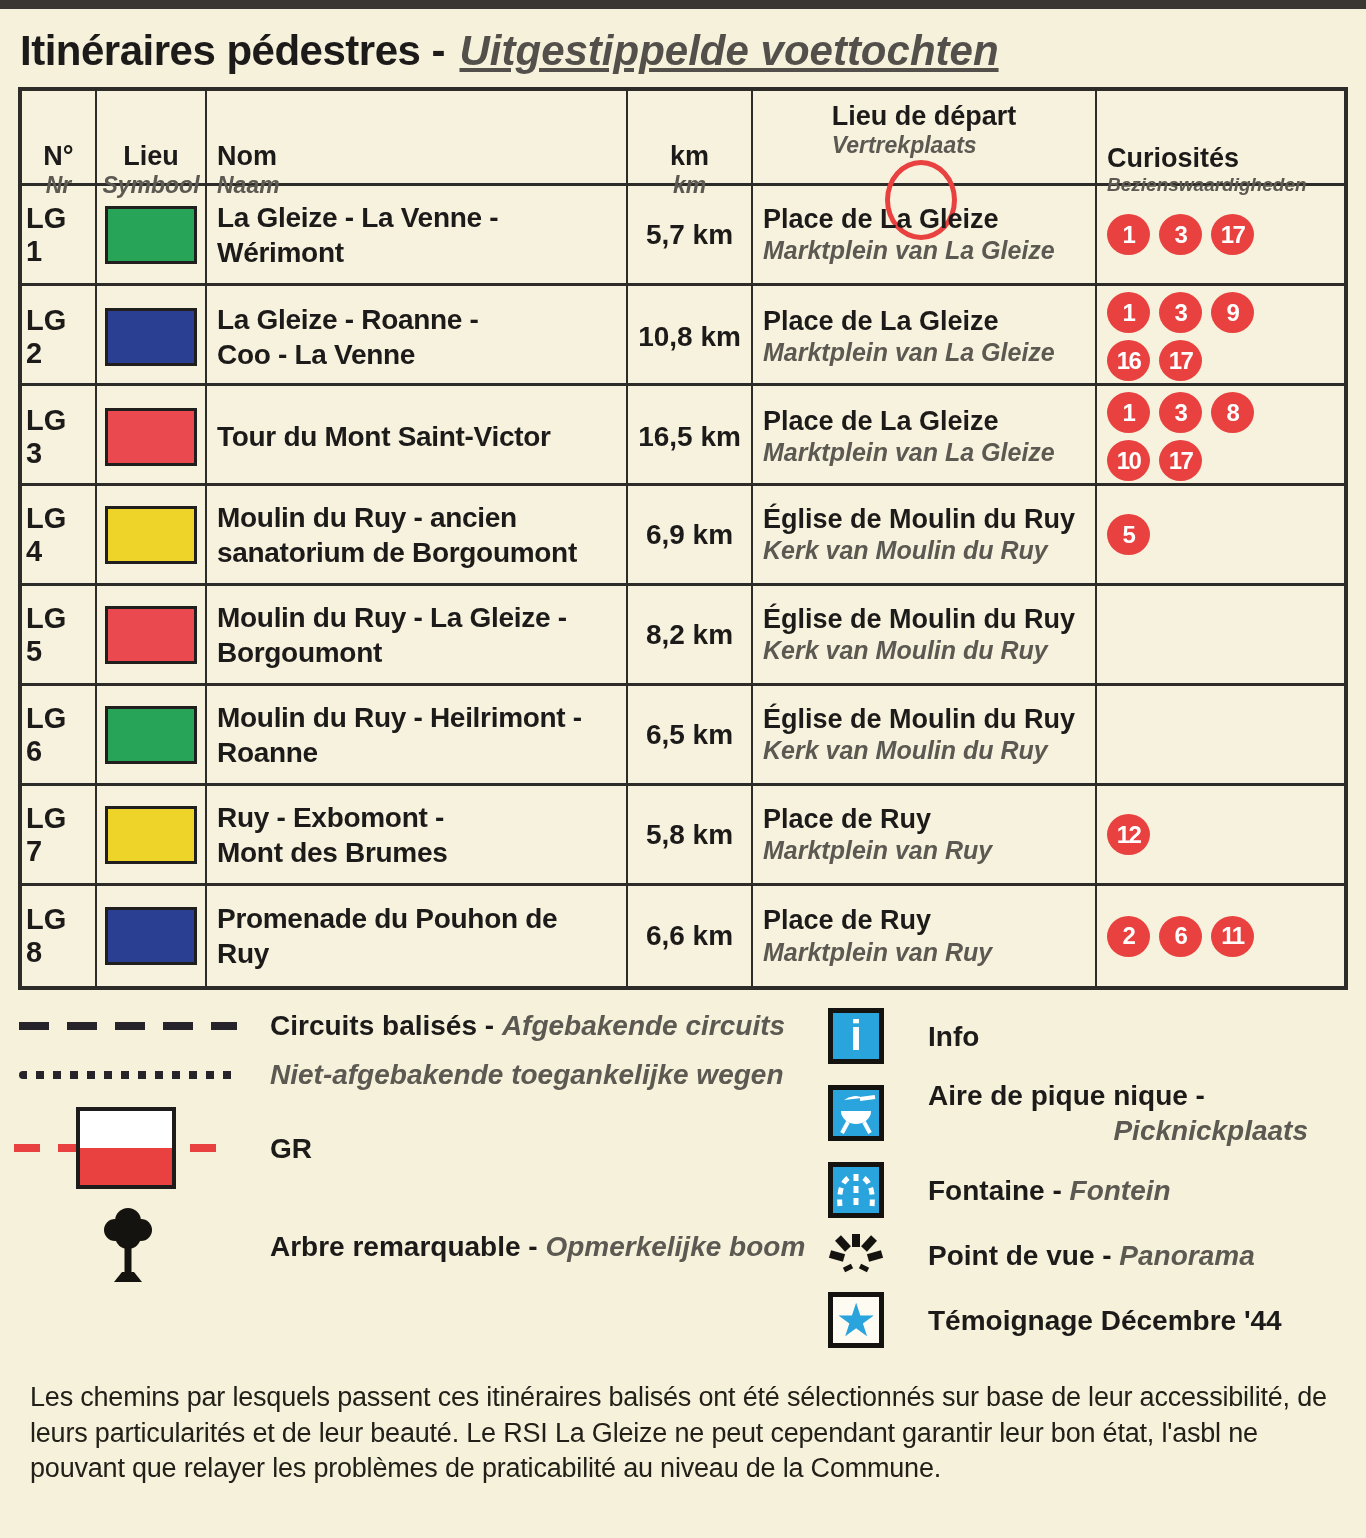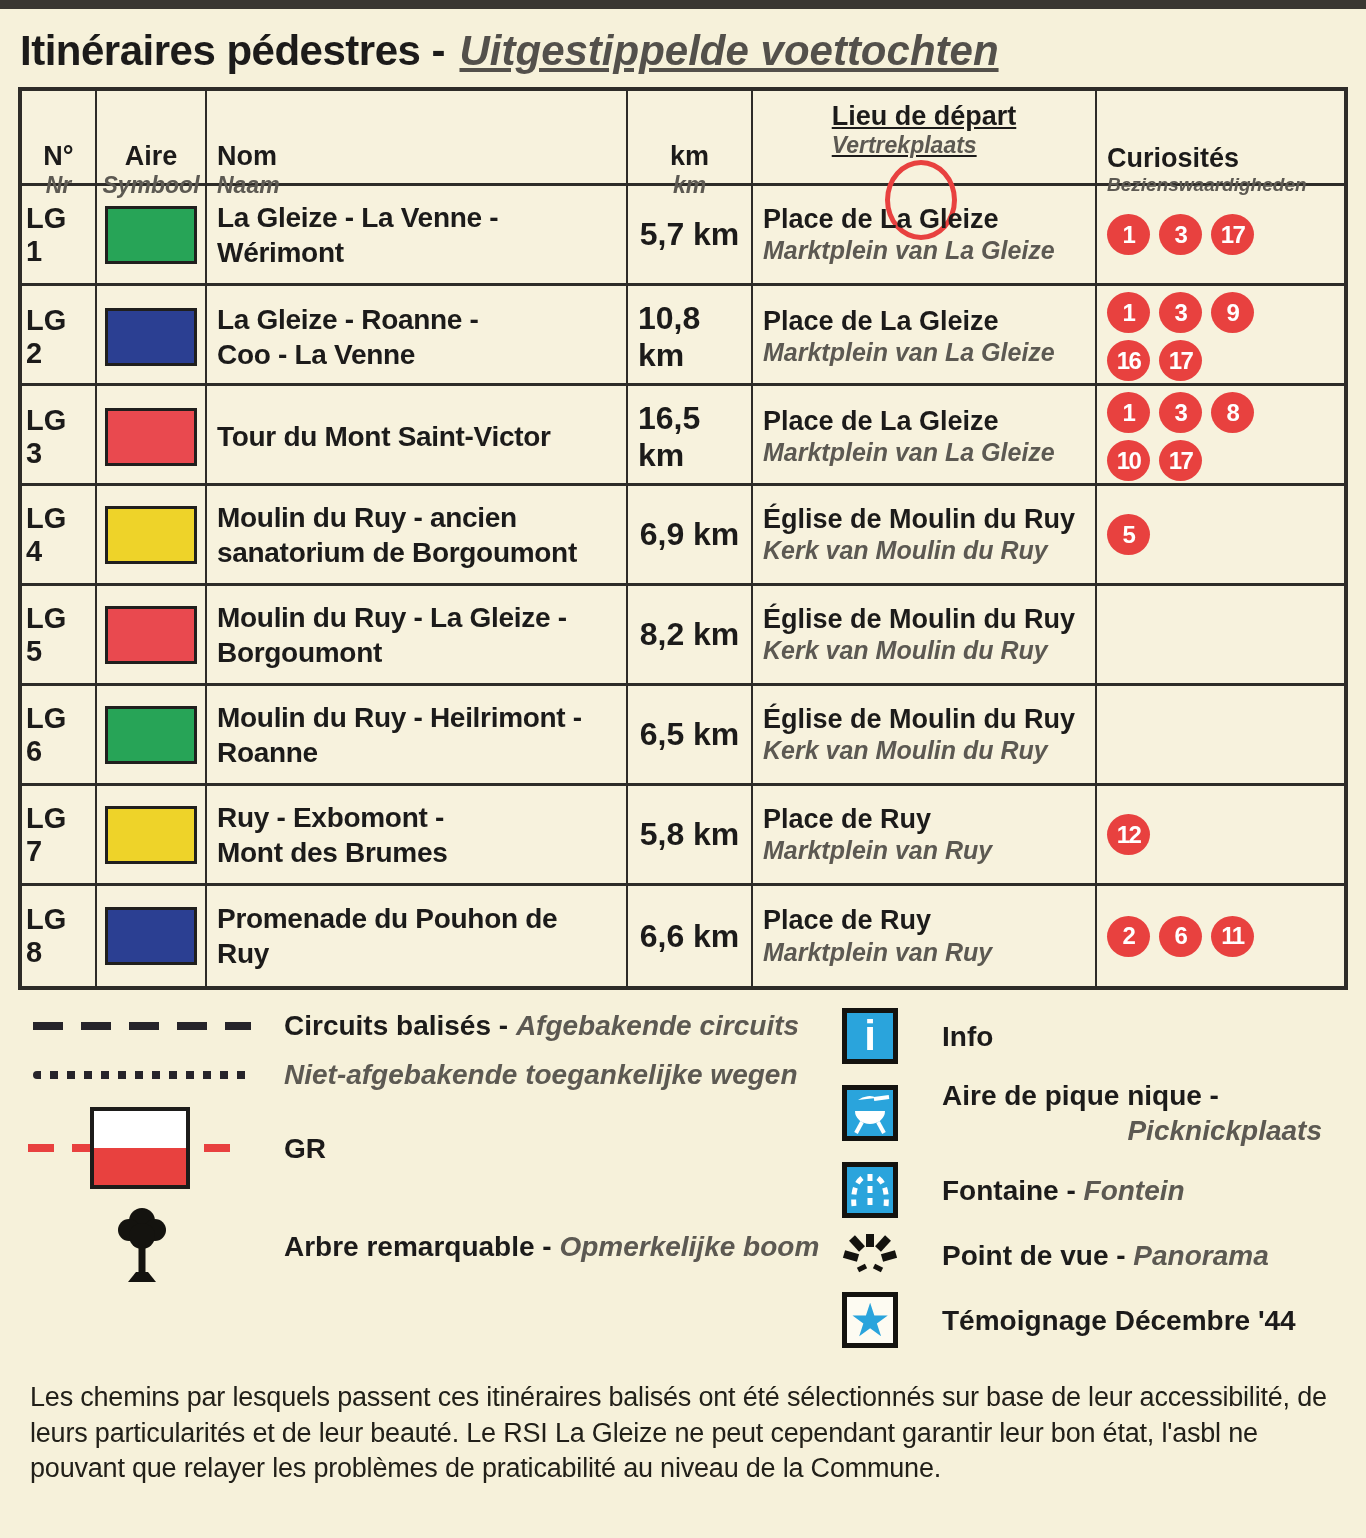--- a/index.html
+++ b/index.html
@@ -29,44 +29,44 @@
   .t-row { display: grid; grid-template-columns: 75px 110px 421px 125px 344px auto; border-bottom: 3px solid #2e2c28; }
   .t-row:last-child { border-bottom: none; }
   .cell { border-right: 2px solid #2e2c28; display: flex; flex-direction: column; justify-content: center; padding: 6px 10px; }
   .cell:last-child { border-right: none; }
 
   .t-header .cell { padding-top: 10px; padding-bottom: 10px; }
   .hdr-fr { font-size: 27px; font-weight: bold; line-height: 1.15; }
   .hdr-nl { font-size: 23px; font-weight: bold; font-style: italic; color: #5c5952; line-height: 1.2; }
   .hdr-center { align-items: center; text-align: center; }
   .t-header { height: 95px; }
-  .hdr-depart-flex { flex-direction: column; align-items: center; justify-content: space-between; text-decoration: underline; }
+  .hdr-depart-flex { flex-direction: column; align-items: center; justify-content: space-between; }
   .red-ellipse { width: 72px; height: 80px; border: 5px solid #e8413f; border-radius: 50%; flex: none; margin-right: 6px; }
   .hdr-curio .hdr-nl { font-size: 19px; }
 
   .t-body-row { height: 100px; }
   .route-no { font-size: 29px; font-weight: bold; }
   .c-no { align-items: center; padding-left: 4px; }
   .c-sigle { align-items: center; }
   .swatch { width: 92px; height: 58px; border: 3px solid #201f1d; display: block; }
   .route-name { font-size: 28px; font-weight: bold; line-height: 1.25; white-space: pre-line; letter-spacing: -0.3px; }
   .c-km { align-items: center; }
-  .km-val { font-size: 32px; font-weight: bold; }
+  .km-val { font-size: 28px; font-weight: bold; }
   .depart-fr { font-size: 27px; font-weight: bold; line-height: 1.2; }
   .depart-nl { font-size: 25px; font-weight: bold; font-style: italic; color: #5c5952; line-height: 1.25; }
   .circles { display: flex; flex-wrap: wrap; gap: 7px 9px; max-width: 160px; }
   .curio-badge {
     width: 43px; height: 41px; border-radius: 50%;
     background: #e8413f; color: #fff;
     display: inline-flex; align-items: center; justify-content: center;
     font-size: 24px; font-weight: bold; letter-spacing: -1.5px;
   }
 
   
-  .legend { display: flex; margin-top: 18px; padding-left: 28px; }
+  .legend { display: flex; margin-top: 18px; padding-left: 14px; }
   .legend-left { width: 812px; }
   .legend-right { width: 500px; }
   .leg-item { display: flex; align-items: center; margin-bottom: 14px; }
   .leg-icon-box { width: 228px; flex: none; display: flex; justify-content: center; align-items: center; }
   .leg-line-box { width: 228px; flex: none; position: relative; height: 84px; display:flex; align-items:center; }
   .leg-label { margin-left: 28px; font-size: 28px; font-weight: bold; line-height: 1.25; }
   .leg-label .nl { font-style: italic; color: #5c5952; }
   .dash-line { width: 218px; height: 8px; background: repeating-linear-gradient(90deg, #26242a 0 30px, transparent 30px 48px); }
   .dot-line  { width: 218px; height: 8px; background: repeating-linear-gradient(90deg, #26242a 0 8px, transparent 8px 17px); border-radius: 4px; }
   .gr-line { width: 218px; height: 8px; background: repeating-linear-gradient(90deg, #e8413f 0 26px, transparent 26px 44px); }
@@ -105,21 +105,21 @@
 </div>
 
 <div class="routes-table">
 
   <div class="t-row t-header">
     <div class="cell hdr-center">
       <div class="hdr-fr">N°</div>
       <div class="hdr-nl">Nr</div>
     </div>
     <div class="cell hdr-center">
-      <div class="hdr-fr">Aire</div>
+      <div class="hdr-fr">Lieu</div>
       <div class="hdr-nl">Symbool</div>
     </div>
     <div class="cell">
       <div class="hdr-fr">Nom</div>
       <div class="hdr-nl">Naam</div>
     </div>
     <div class="cell hdr-center">
       <div class="hdr-fr">km</div>
       <div class="hdr-nl">km</div>
     </div>

